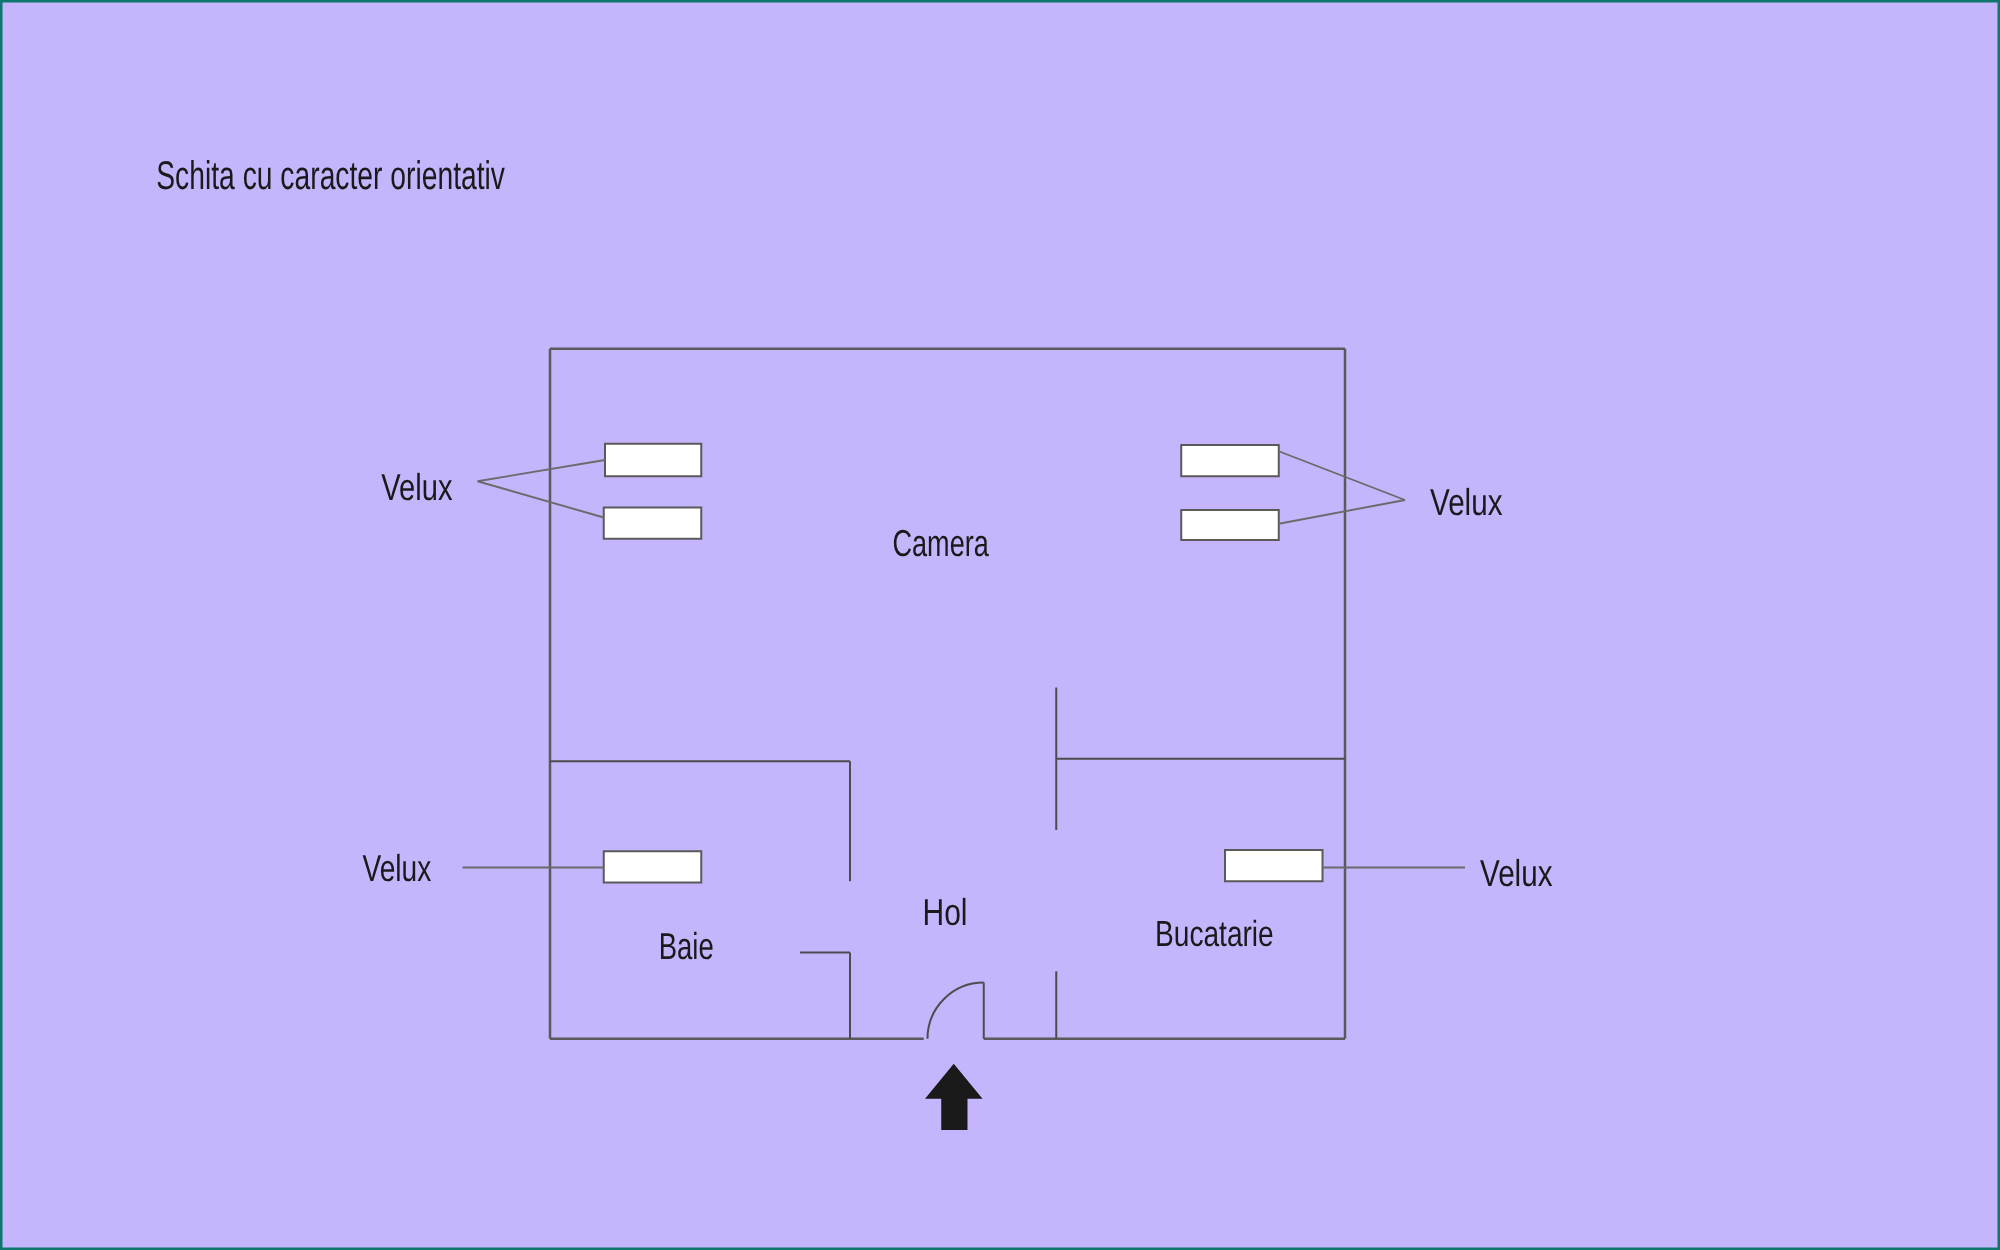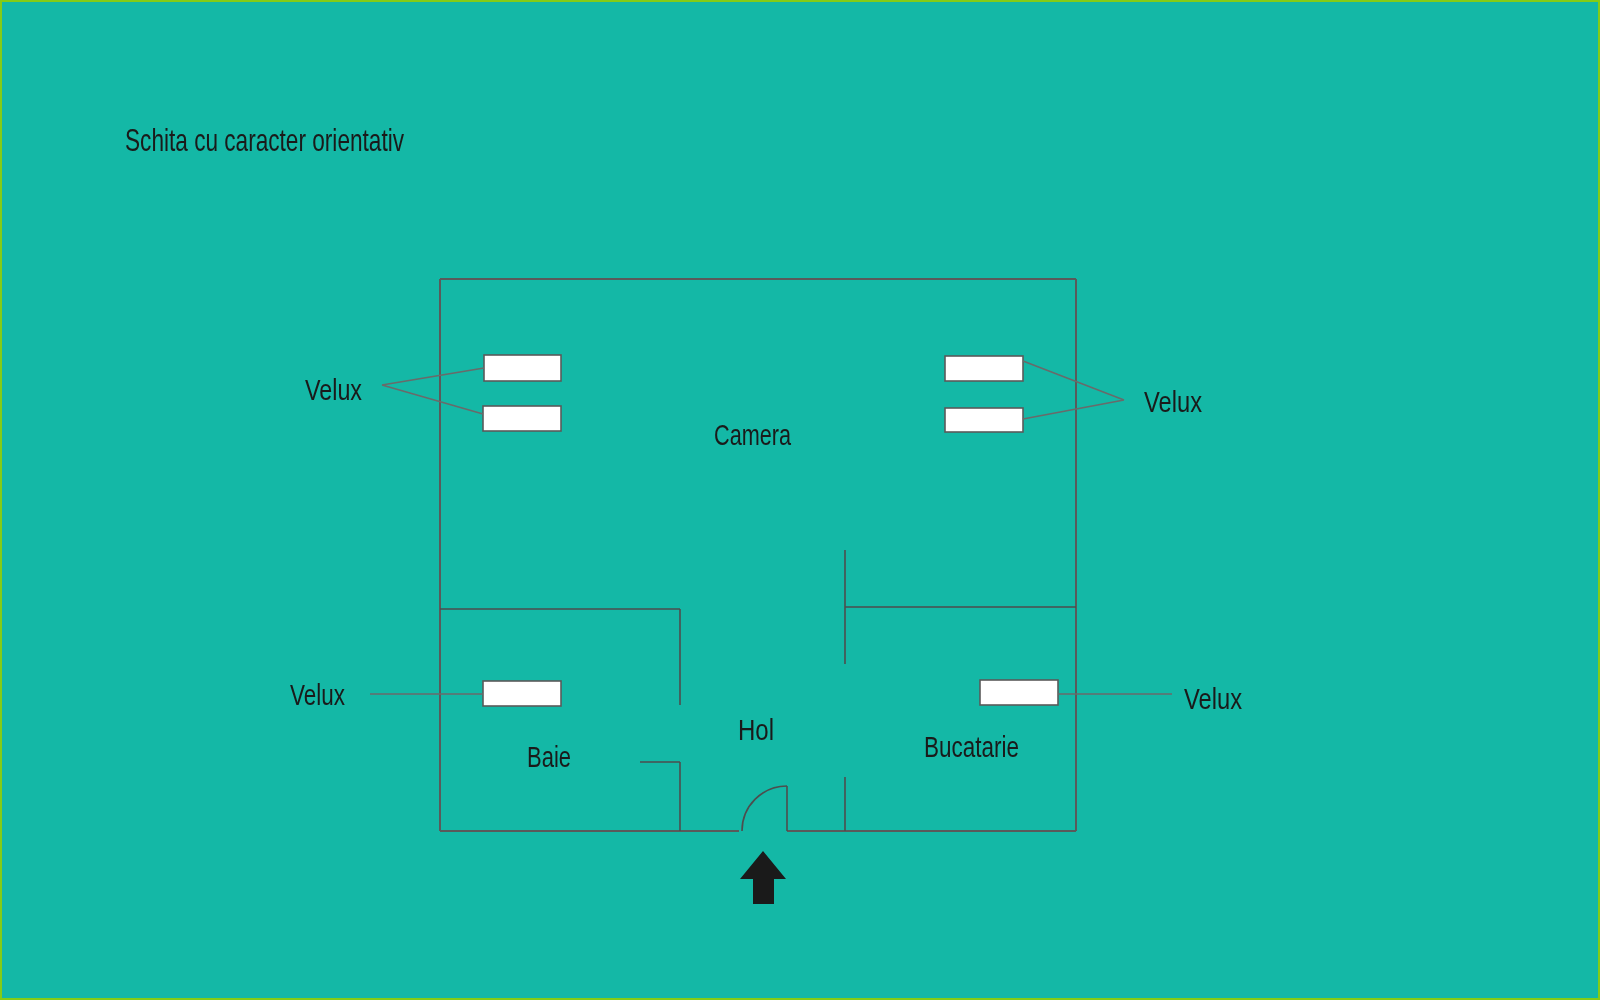--- a/index.html
+++ b/index.html
@@ -1,22 +1,22 @@
 <!DOCTYPE html>
 <html><head>
 <meta charset="utf-8">
 <style>
   html, body { margin: 0; padding: 0; background: #fff; }
   .page {
     position: relative;
     width: 1600px;
     height: 1000px;
-    background: #14b8a6;
+    background: #c4b5fd;
     box-sizing: border-box;
-    border: 2px solid #84cc16;
+    border: 2px solid #0f766e;
     overflow: hidden;
     font-family: "Liberation Sans", sans-serif;
   }
   svg { position: absolute; left: 0; top: 0; }
   .plan-text {
     fill: #1a1a1a;
     font-family: "Liberation Sans", sans-serif;
   }
   .wall { stroke: #5a5a5a; stroke-width: 2; fill: none; }
   .thinwall { stroke: #4d4d4d; stroke-width: 1.6; fill: none; }

